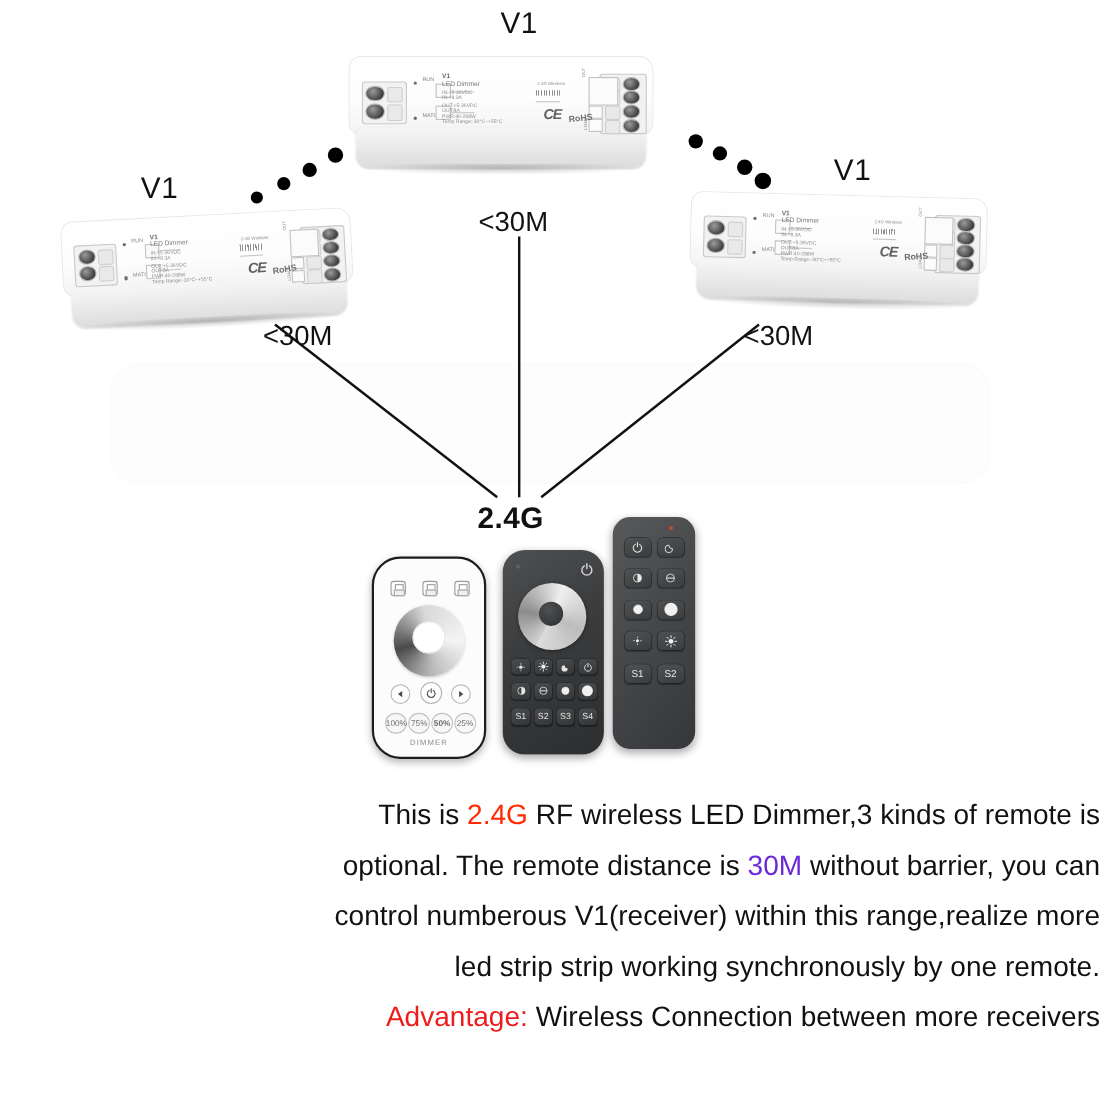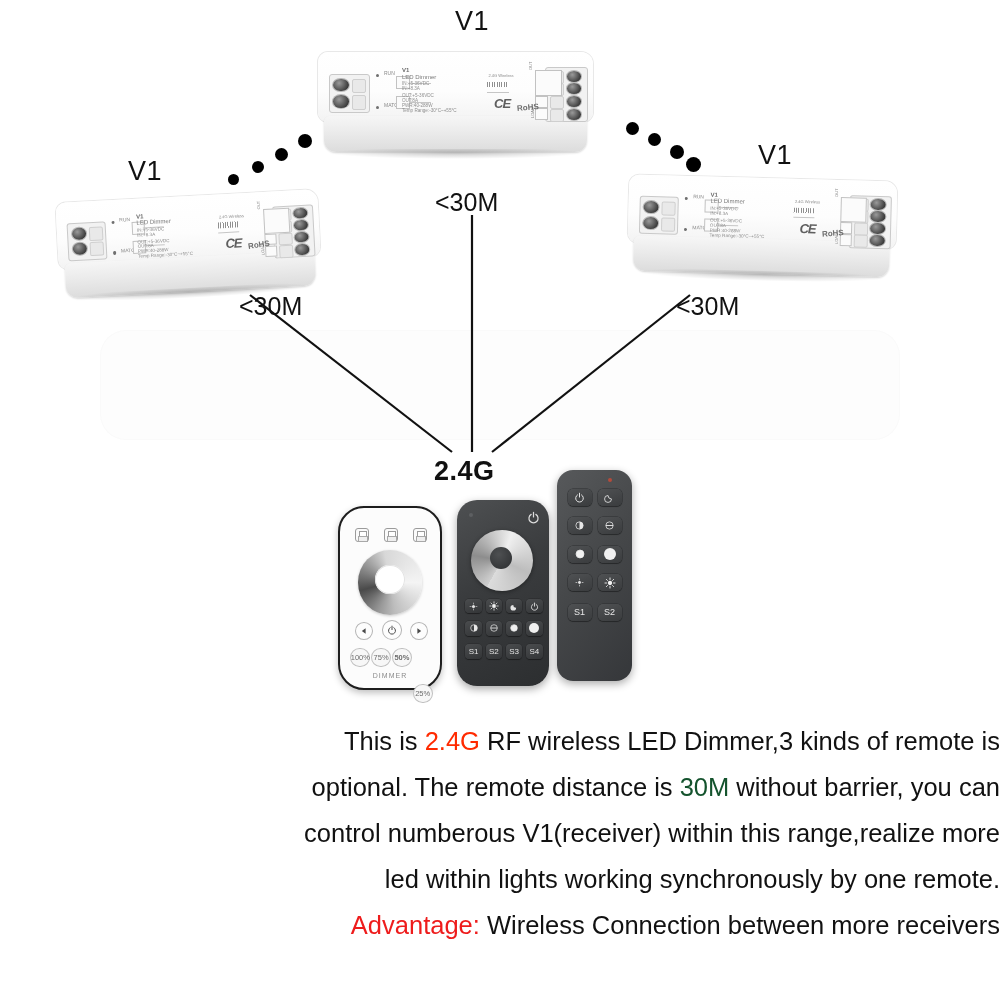--- a/index.html
+++ b/index.html
@@ -109,21 +109,21 @@
 
   
   .copy{position:absolute;left:0;top:718px;width:1000px;text-align:right;}
   .copy p{margin:0;font-size:25.5px;line-height:46px;color:#111;white-space:nowrap;}
   .copy p.l1{padding-left:128px;}
   .copy p.l2{padding-left:62px;}
   .copy p.l3{padding-left:62px;}
   .copy p.l4{padding-left:62px;}
   .copy p.l5{padding-left:152px;}
   .hot{color:#ff2a00;}
-  .hot2{color:#14532d;}
+  .hot2{color:#6d28d9;}
   .adv{color:#ee1c1c;}
 </style>
 </head>
 <body>
 
 <div id="stage">
 
   <div class="ghost-plate" style="left:100px;top:330px;width:800px;height:110px;"></div>
 
   <svg class="lines" viewBox="0 0 1000 1000">
@@ -349,21 +349,21 @@
     </div>
     <div class="rw-rbtn" style="left:69%;top:63%;width:16%;height:9%;">
       <svg class="glyph" width="8" height="8" viewBox="0 0 8 8">
           <polygon points="2.4,1.2 2.4,6.8 6.2,4" fill="#4a4a4a"></polygon>
         </svg>
     </div>
 
     <div class="rw-pct" style="left:12%;top:77%;width:17%;height:9.5%;">100%</div>
     <div class="rw-pct" style="left:32%;top:77%;width:17%;height:9.5%;">75%</div>
     <div class="rw-pct" style="left:52%;top:77%;width:17%;height:9.5%;font-weight:bold;">50%</div>
-    <div class="rw-pct" style="left:72%;top:77%;width:17%;height:9.5%;margin-top:36px;">25%</div>
+    <div class="rw-pct" style="left:72%;top:77%;width:17%;height:9.5%;">25%</div>
 
     <div class="rw-foot" style="top:90%;">DIMMER</div>
   </div>
 
   <div class="remote" style="left:457px;top:500px;width:92px;height:186px;">
     <div class="rb-body"></div>
     <div class="rb-led" style="left:13%;top:7%;"></div>
 
     <div class="rb-pwr" style="left:74%;top:5%;width:18%;height:9%;">
       <svg class="glyph" width="13" height="13" viewBox="0 0 20 20">
@@ -508,17 +508,17 @@
     </div>
 
     <div class="rg-key" style="left:14%;top:63.5%;width:32%;height:8%;font-size:9px;">S1</div>
     <div class="rg-key" style="left:54%;top:63.5%;width:32%;height:8%;font-size:9px;">S2</div>
   </div>
 
   <div class="copy">
     <p class="l1"><span>This is </span><span class="hot">2.4G</span><span> RF wireless LED Dimmer,3 kinds of remote is</span></p>
     <p class="l2"><span>optional.  The remote distance is </span><span class="hot2">30M</span><span> without barrier, you can</span></p>
     <p class="l3">control numberous V1(receiver) within this range,realize more</p>
-    <p class="l4">led within lights working synchronously by one remote.</p>
+    <p class="l4">led strip strip working synchronously by one remote.</p>
     <p class="l5"><span class="adv">Advantage:</span><span> Wireless Connection between more receivers</span></p>
   </div>
 
 </div>
 
 </body></html>

